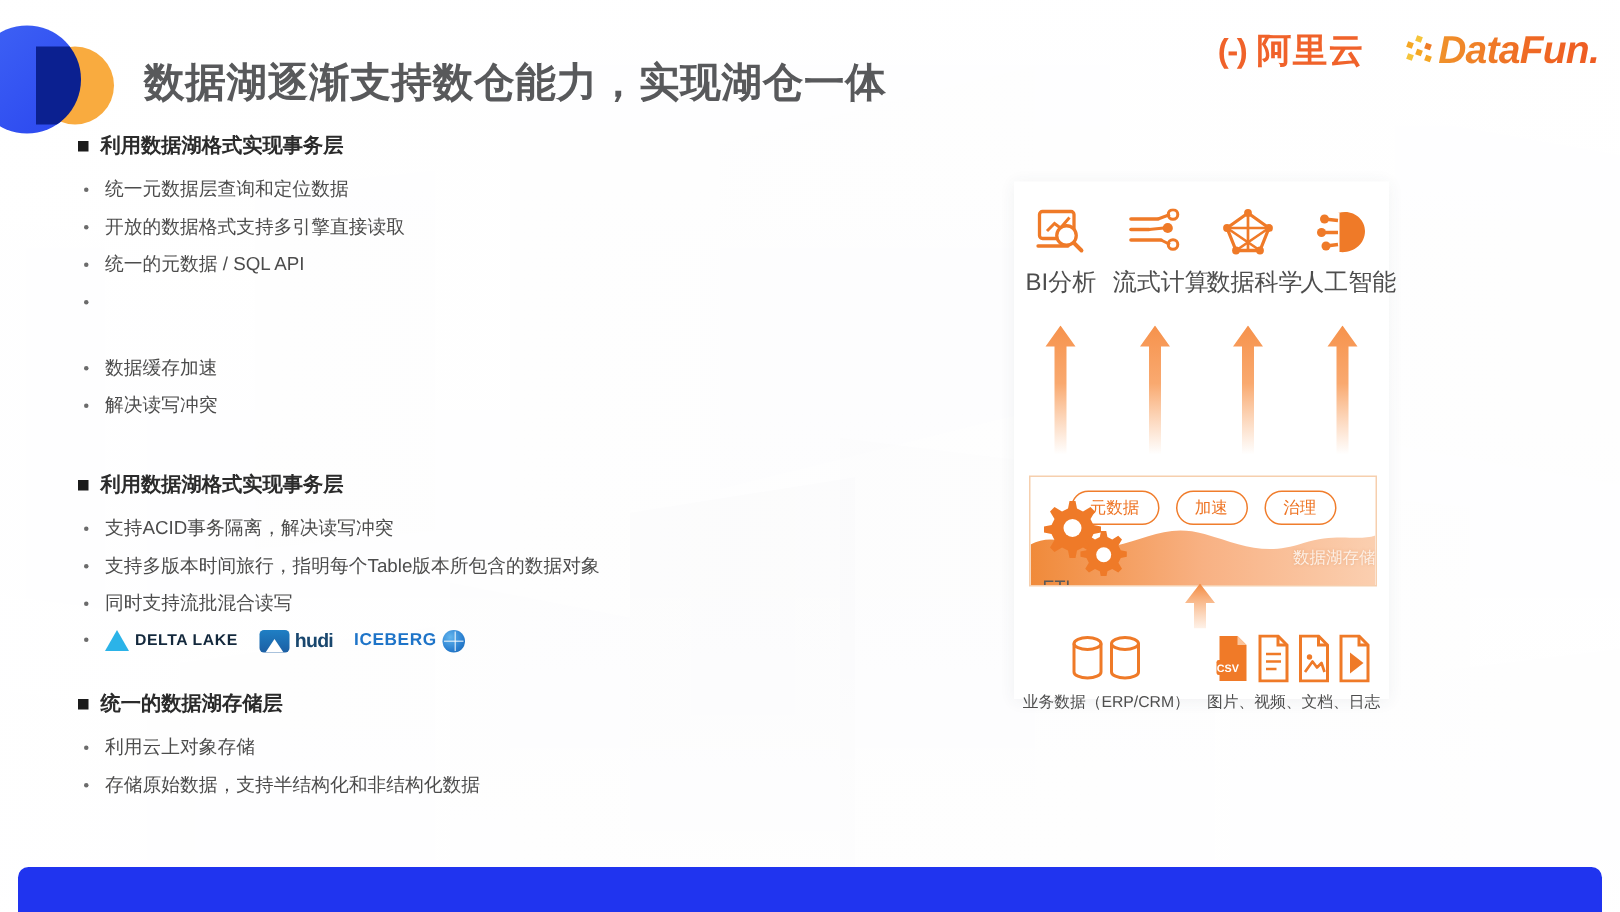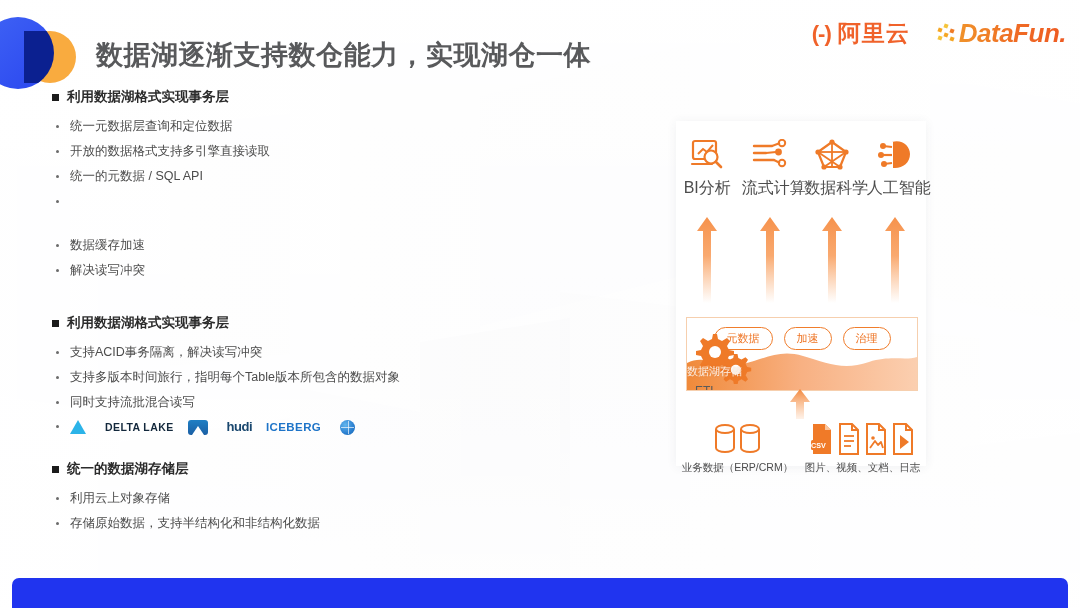--- a/index.html
+++ b/index.html
@@ -100,21 +100,21 @@
   .li .dot{
     width:3px;height:3px;background:#6b6b6b;border-radius:50%;
     margin-top:10px;flex:0 0 auto;
   }
   .gap-a{height:28px;}
   .gap-b{height:30px;}
   .gap-c{height:22px;}
 
   
   .fmt-row{display:flex;align-items:center;gap:14px;margin-left:19px;margin-top:4px;}
-  .fmt{display:flex;align-items:center;gap:19px;}
+  .fmt{display:flex;align-items:center;gap:4px;}
   .fmt .lbl{font-size:10.5px;font-weight:bold;letter-spacing:0.4px;}
   .delta .lbl{color:#13283c;}
   .hudi .lbl{color:#19476e;}
   .iceberg .lbl{color:#1e74c8;font-size:11.5px;}
   .tri{width:0;height:0;border-left:8px solid transparent;border-right:8px solid transparent;border-bottom:14px solid #2bb3e8;}
   .hudi-badge{
     width:20px;height:15px;border-radius:3px;
     background:linear-gradient(180deg,#1f7fc4 0%,#1b5fa4 100%);
     position:relative;overflow:hidden;
   }
@@ -163,21 +163,21 @@
   .pills{
     position:absolute;left:0;top:9px;width:230px;
     display:flex;justify-content:center;gap:11px;
   }
   .pill{
     border:1.4px solid #f07d2c;border-radius:13px;background:#fff;
     font-size:11px;color:#ee7424;padding:3px 12px;white-space:nowrap;
   }
   .wave{position:absolute;left:0;bottom:0;width:230px;height:43px;}
   .lake-label{
-    position:absolute;left:0;bottom:11px;width:230px;text-align:left;
+    position:absolute;left:0;bottom:11px;width:230px;text-align:right;
     font-size:11px;color:#fdf0e6;text-shadow:0 0 2px rgba(200,110,50,.35);
   }
   .gears{position:absolute;left:6px;top:12px;width:64px;height:54px;}
   .etl-label{
     position:absolute;left:8px;top:66px;font-size:12px;color:#5a5a5a;
   }
   .up-small{
     position:absolute;left:112px;top:268px;width:24px;height:30px;
   }
 

